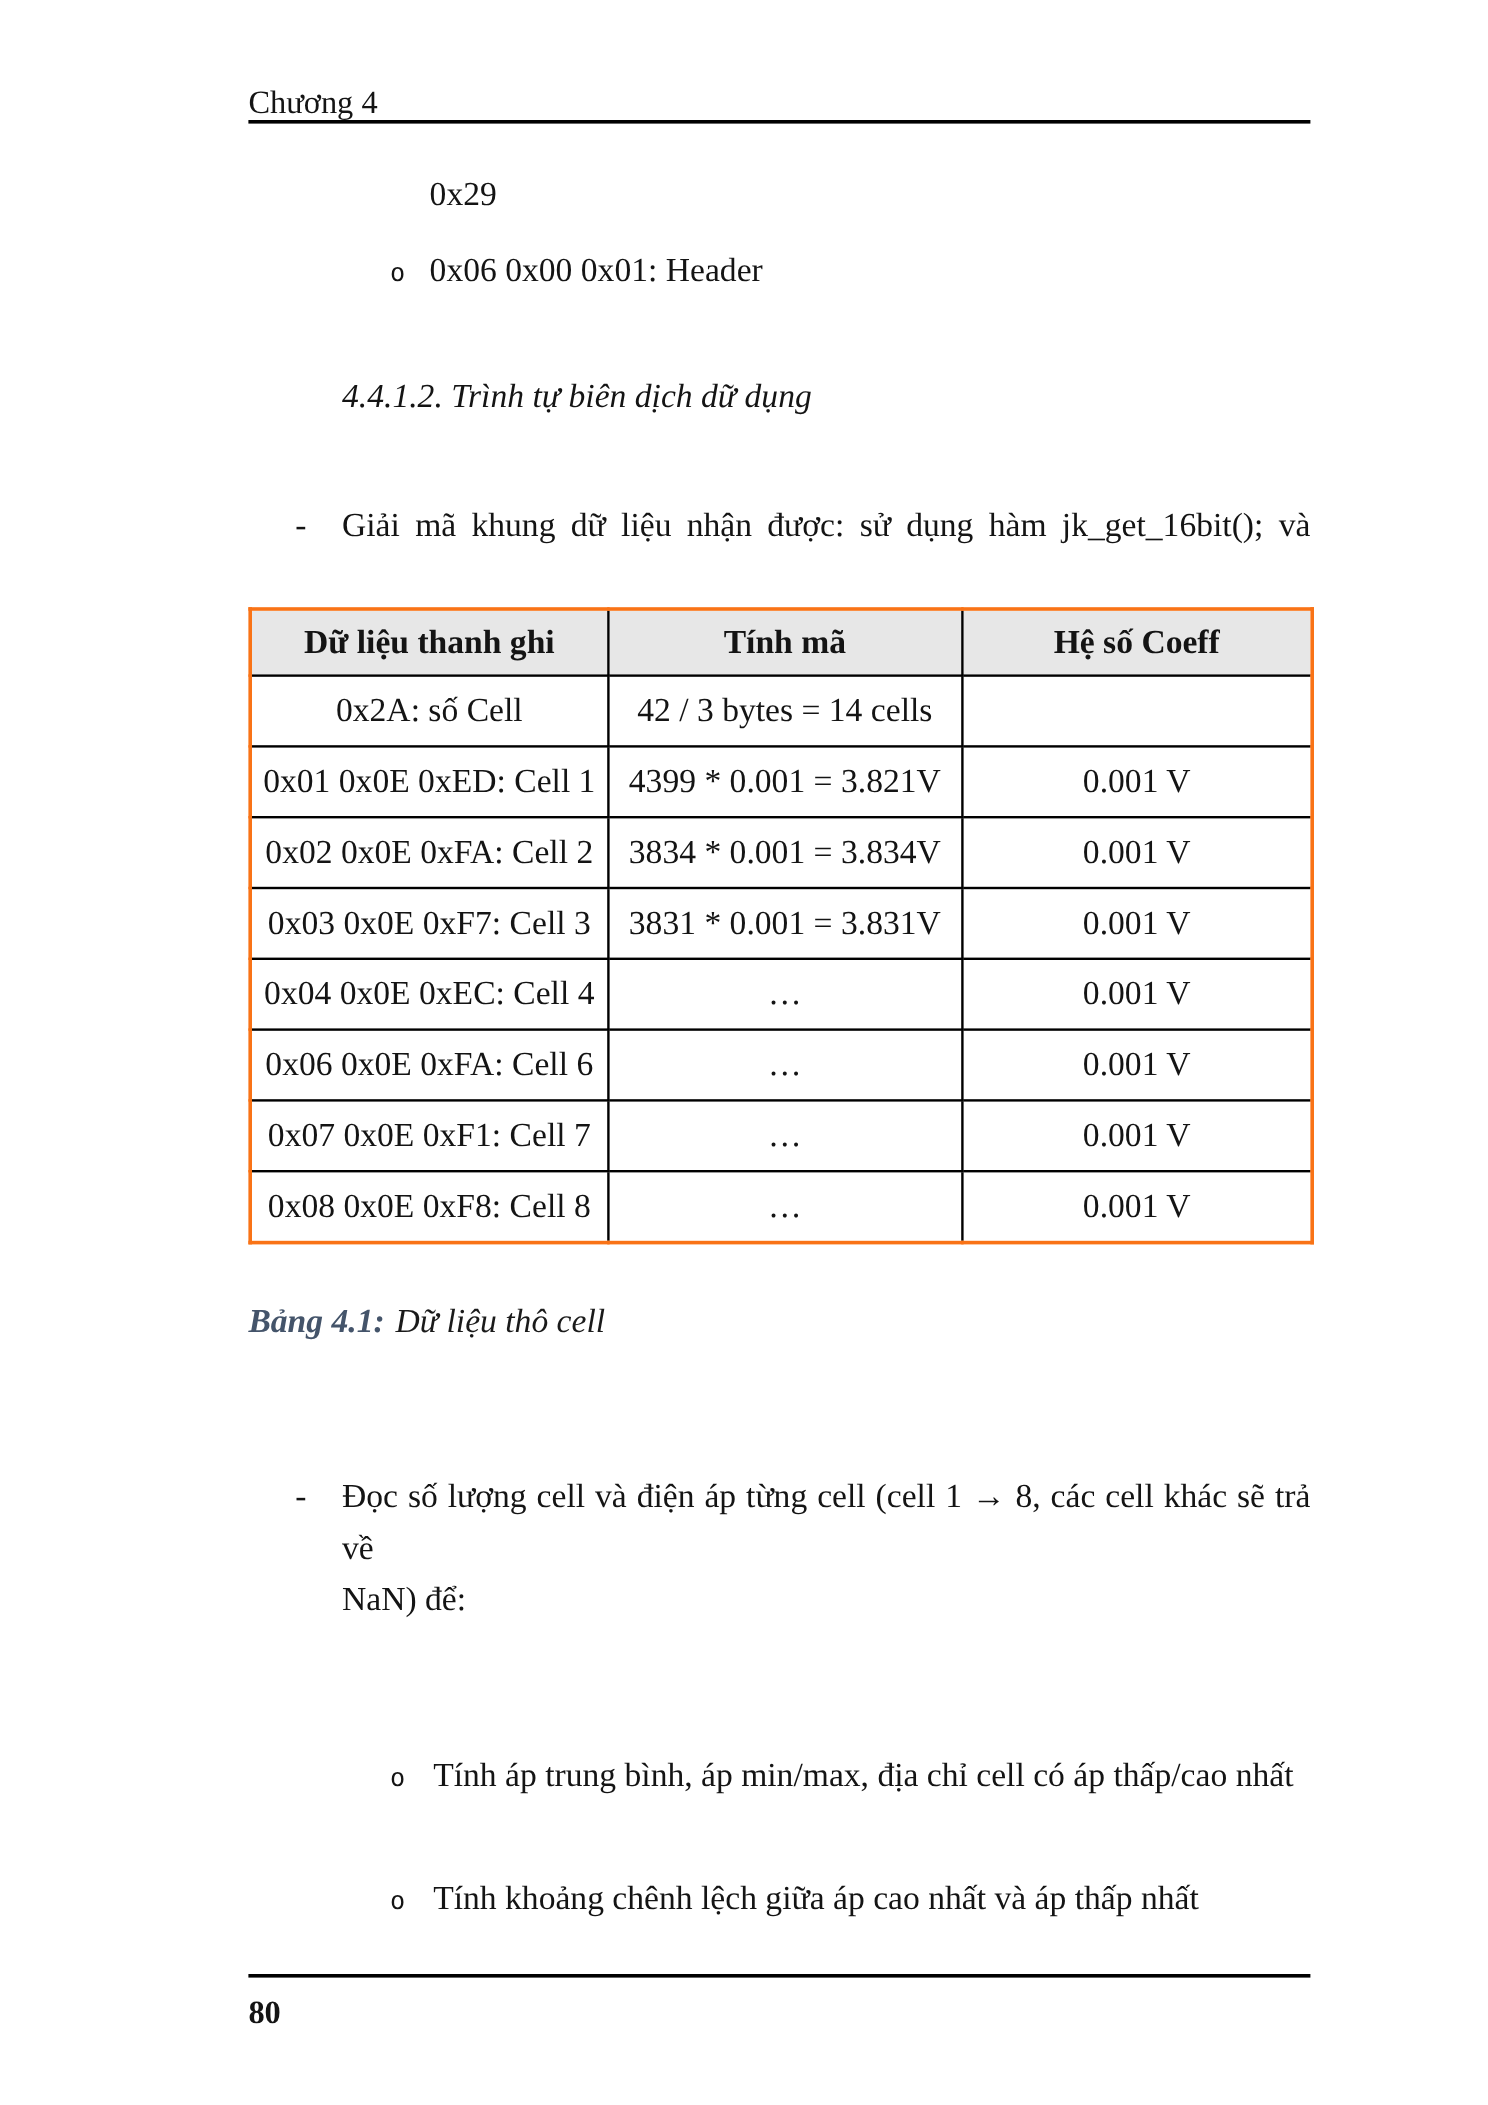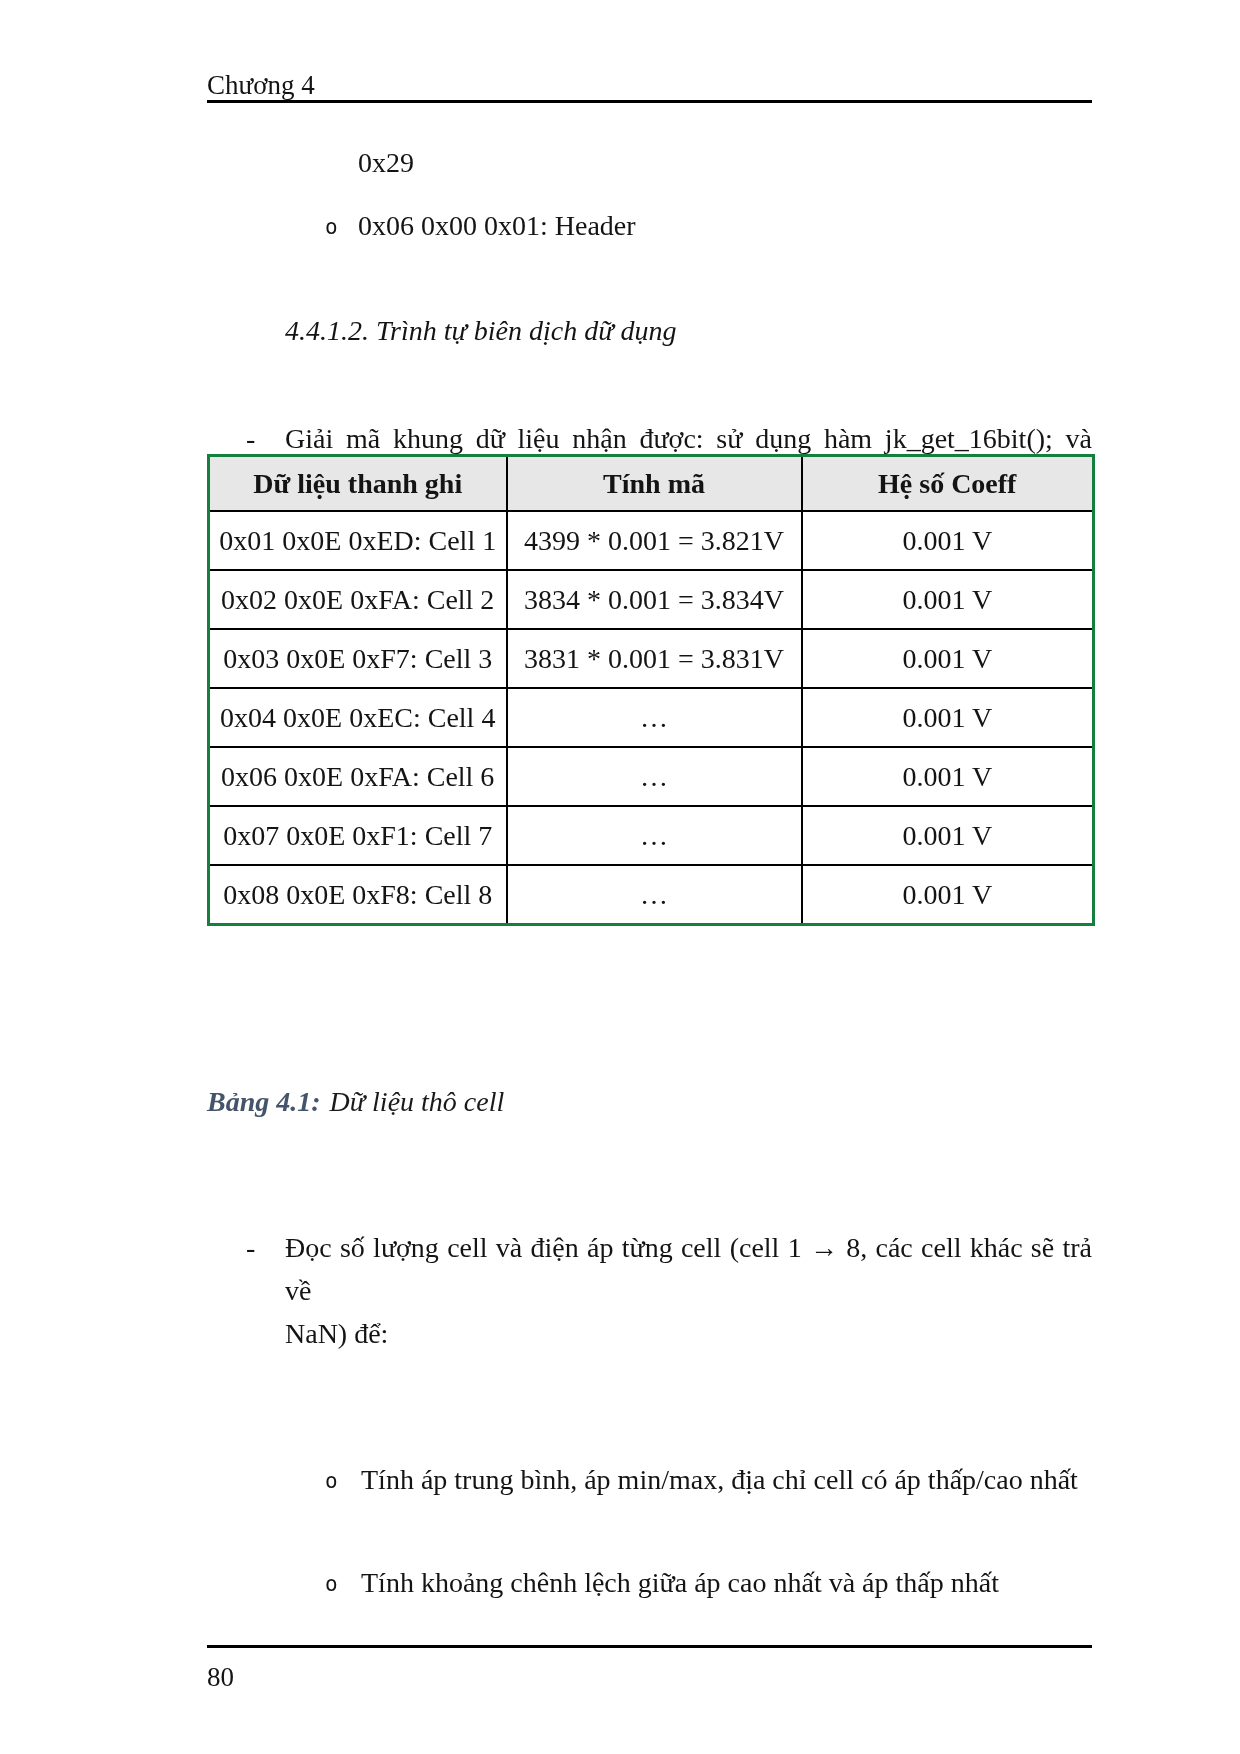--- a/index.html
+++ b/index.html
@@ -24,23 +24,23 @@
     font-size:21px;line-height:40px;
   }
   .just{text-align:justify;text-align-last:justify;}
   .heading{font-style:italic;padding-left:78px;box-sizing:border-box;}
   .arrow{
     font-family:"DejaVu Sans",sans-serif;
     font-weight:bold;font-size:29px;
     padding:0 10px 0 6px;
   }
   table.datatable{
-    position:absolute;left:207px;top:454px;width:885px;
+    position:absolute;left:207px;top:506px;width:885px;
     border-collapse:collapse;table-layout:fixed;
-    border:3px solid #15803d;
+    border:3px solid #f97316;
   }
   table.datatable td{
     border:2px solid #000;
     text-align:center;vertical-align:middle;
     font-size:28px;
     padding:0 4px;
     height:57px;
     overflow:hidden;
   }
   table.datatable tr.thead td{
@@ -80,20 +80,25 @@
     <colgroup>
       <col style="width:298px;">
         <col style="width:295px;">
         <col style="width:292px;">
     </colgroup>
     <tbody>
         <tr class="thead">
       <td>Dữ liệu thanh ghi</td>
       <td>Tính mã</td>
       <td>Hệ số Coeff</td>
+    </tr>
+    <tr>
+      <td>0x2A: số Cell</td>
+      <td>42 / 3 bytes = 14 cells</td>
+      <td></td>
     </tr>
     <tr>
       <td>0x01 0x0E 0xED: Cell 1</td>
       <td>4399 * 0.001 = 3.821V</td>
       <td>0.001 V</td>
     </tr>
     <tr>
       <td>0x02 0x0E 0xFA: Cell 2</td>
       <td>3834 * 0.001 = 3.834V</td>
       <td>0.001 V</td>
@@ -140,15 +145,15 @@
     <span class="o-marker">o</span>
     <span>Tính áp trung bình, áp min/max, địa chỉ cell có áp thấp/cao nhất</span>
   </div>
 
   <div class="blk hang-o" style="top:1303px;">
     <span class="o-marker">o</span>
     <span>Tính khoảng chênh lệch giữa áp cao nhất và áp thấp nhất</span>
   </div>
 
   <div class="rule" style="top:1645px;"></div>
-  <div class="blk center pagenum" style="top:1656px;">80</div>
+  <div class="blk center pagenum" style="top:1656px;font-weight:bold;">80</div>
 
 </div>
 
 </body></html>

